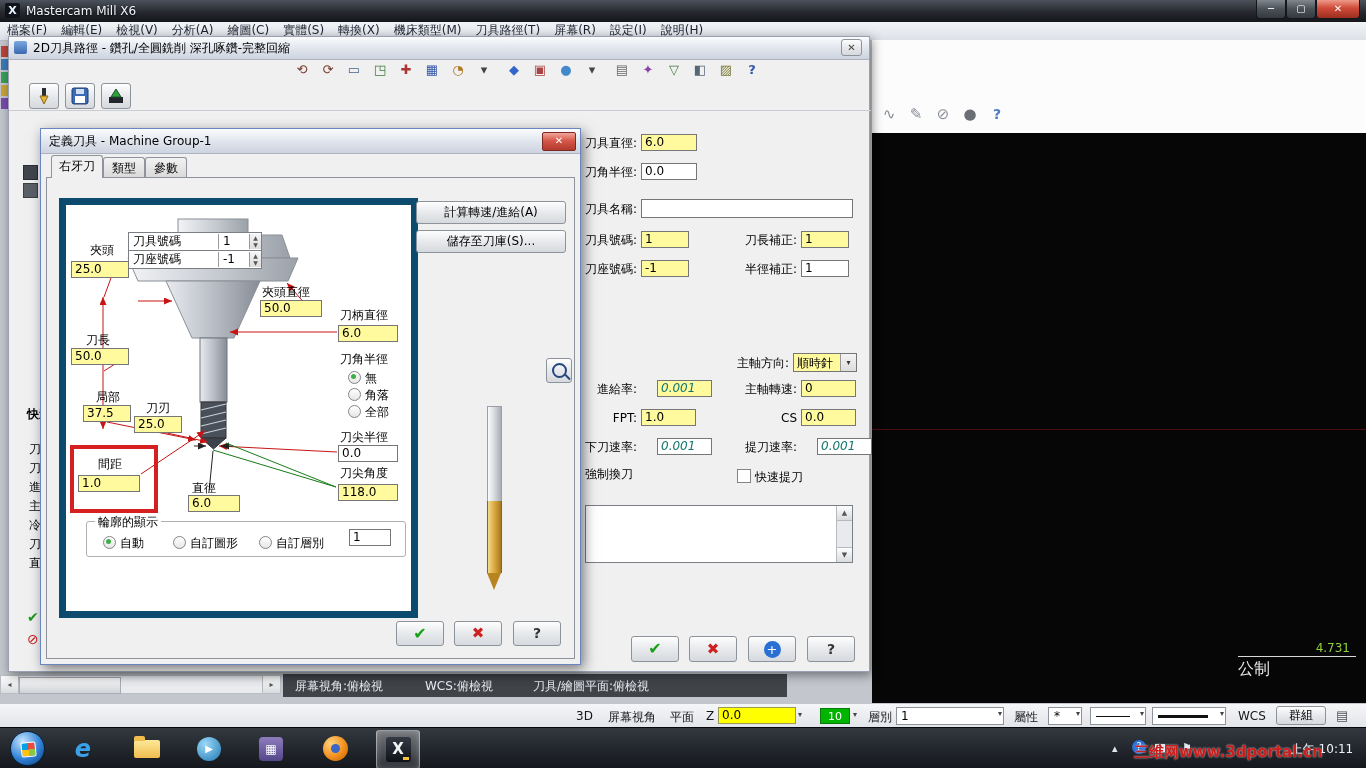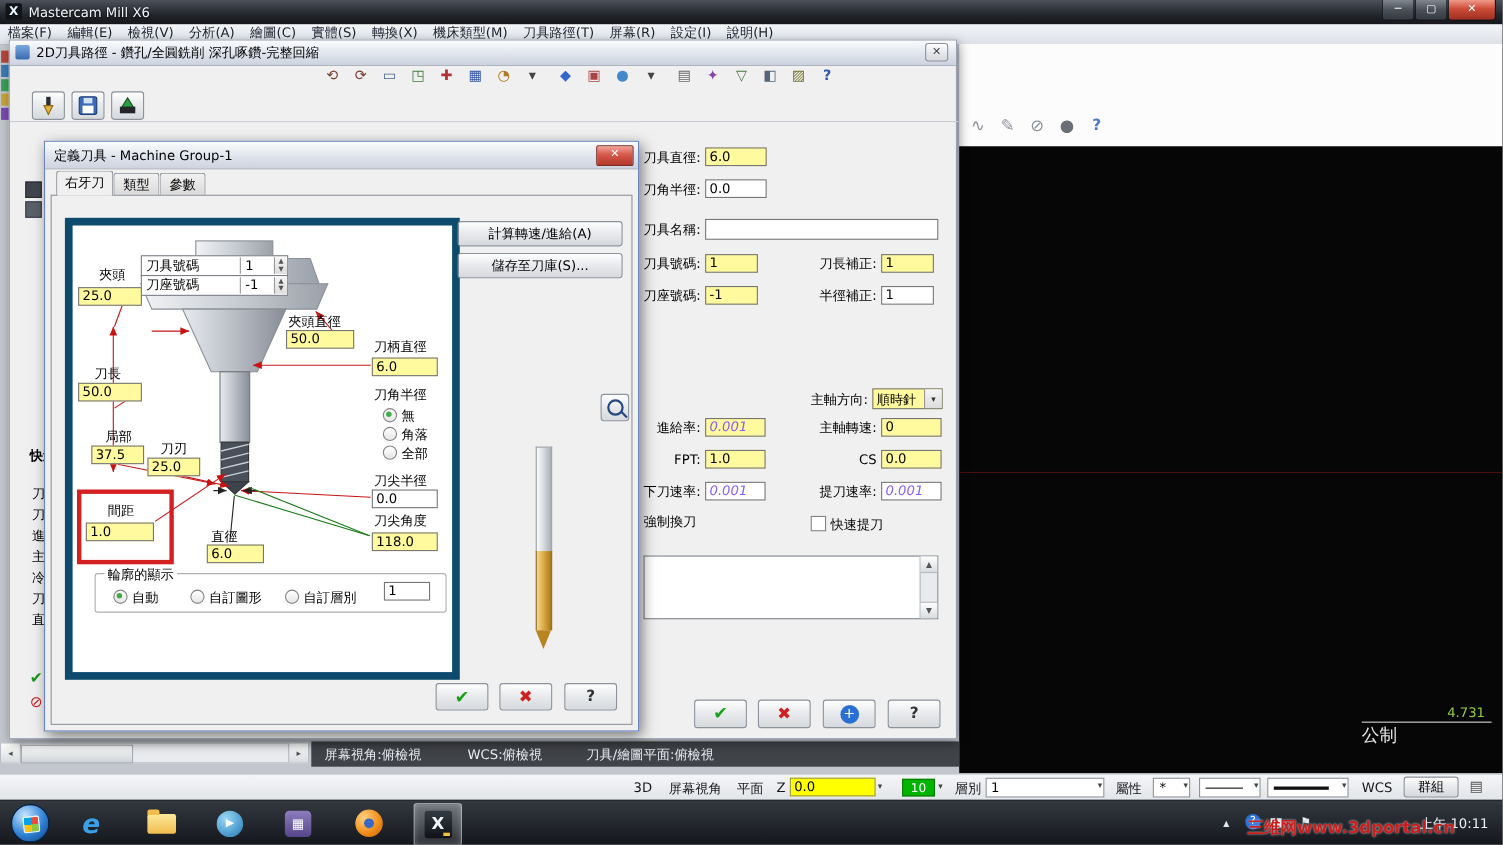--- a/index.html
+++ b/index.html
@@ -4,21 +4,21 @@
 <style>
   html,body{margin:0;padding:0;background:#222;}
   #screen{position:relative;width:1366px;height:768px;overflow:hidden;background:#c3c7cd;
           font-family:"DejaVu Sans",sans-serif;-webkit-font-smoothing:antialiased;}
   .abs{position:absolute;}
   .t12{font-size:12px;line-height:1.25;white-space:nowrap;color:#000;}
   .rt{text-align:right;}
   .fld{position:absolute;box-sizing:border-box;height:17px;border:1px solid #767676;background:#fffa9e;
        font-size:12px;line-height:14px;padding:0 3px;overflow:hidden;color:#000;}
   .fld.w{background:#ffffff;}
-  .fld.it{font-style:italic;color:#8b5cf6;}
+  .fld.it{font-style:italic;color:#0f766e;margin-left:16px;}
   .btn{position:absolute;box-sizing:border-box;border:1px solid #8d939b;border-radius:3px;
        background:linear-gradient(#fefefe,#e9ebee 45%,#d6d9dd);font-size:12px;color:#000;
        text-align:center;cursor:default;}
   .flat{position:absolute;font-size:12px;color:#15161a;white-space:nowrap;}
   .icon20{position:absolute;width:22px;height:20px;text-align:center;line-height:20px;font-size:13px;}
   .radio{display:inline-block;width:11px;height:11px;border:1px solid #848484;border-radius:50%;
          background:linear-gradient(#fff,#e6e6e6);vertical-align:-2px;margin-right:4px;position:relative;}
   .radio.sel::after{content:"";position:absolute;left:2px;top:2px;width:5px;height:5px;border-radius:50%;background:#3fae46;}
   .cb{display:inline-block;width:12px;height:12px;border:1px solid #848484;background:#fff;vertical-align:-2px;margin-right:4px;}
   
@@ -376,21 +376,21 @@
     <div class="btn" style="left:355px;top:492px;width:48px;height:25px;font-size:16px;line-height:23px;color:#18a018;">✔</div>
     <div class="btn" style="left:413px;top:492px;width:48px;height:25px;font-size:15px;line-height:23px;color:#cf2020;">✖</div>
     <div class="btn" style="left:472px;top:492px;width:48px;height:25px;font-size:14px;line-height:23px;font-weight:bold;color:#333;">?</div>
   </div>
 
   <div class="abs" style="left:0;top:675px;width:281px;height:19px;background:#e9ebee;border:1px solid #b9bec6;box-sizing:border-box;">
     <span style="position:absolute;left:0;top:0;width:17px;height:17px;background:linear-gradient(#fdfdfd,#d9dcdf);border-right:1px solid #b5bac0;font-size:8px;text-align:center;line-height:17px;color:#555;">◂</span>
     <span style="position:absolute;right:0;top:0;width:17px;height:17px;background:linear-gradient(#fdfdfd,#d9dcdf);border-left:1px solid #b5bac0;font-size:8px;text-align:center;line-height:17px;color:#555;">▸</span>
     <span style="position:absolute;left:18px;top:1px;width:100px;height:15px;background:linear-gradient(#fcfcfc,#cfd3d8);border:1px solid #a8adb4;"></span>
   </div>
-  <div class="abs" style="left:283px;top:674px;width:589px;height:23px;background:#404348;">
+  <div class="abs" style="left:283px;top:674px;width:504px;height:23px;background:#404348;">
     <span style="position:absolute;left:12px;top:4px;font-size:12px;color:#e9edf2;">屏幕視角:俯檢視</span>
     <span style="position:absolute;left:142px;top:4px;font-size:12px;color:#e9edf2;">WCS:俯檢視</span>
     <span style="position:absolute;left:250px;top:4px;font-size:12px;color:#e9edf2;">刀具/繪圖平面:俯檢視</span>
   </div>
 
   <div class="abs" style="left:0;top:703px;width:1366px;height:24px;background:linear-gradient(#f5f6f8,#e1e4e8);border-top:1px solid #c3c7cd;">
     <span class="flat" style="left:576px;top:5px;">3D</span>
     <span class="flat" style="left:608px;top:5px;">屏幕視角</span>
     <span class="flat" style="left:670px;top:5px;">平面</span>
     <span class="flat" style="left:706px;top:5px;">Z</span>

